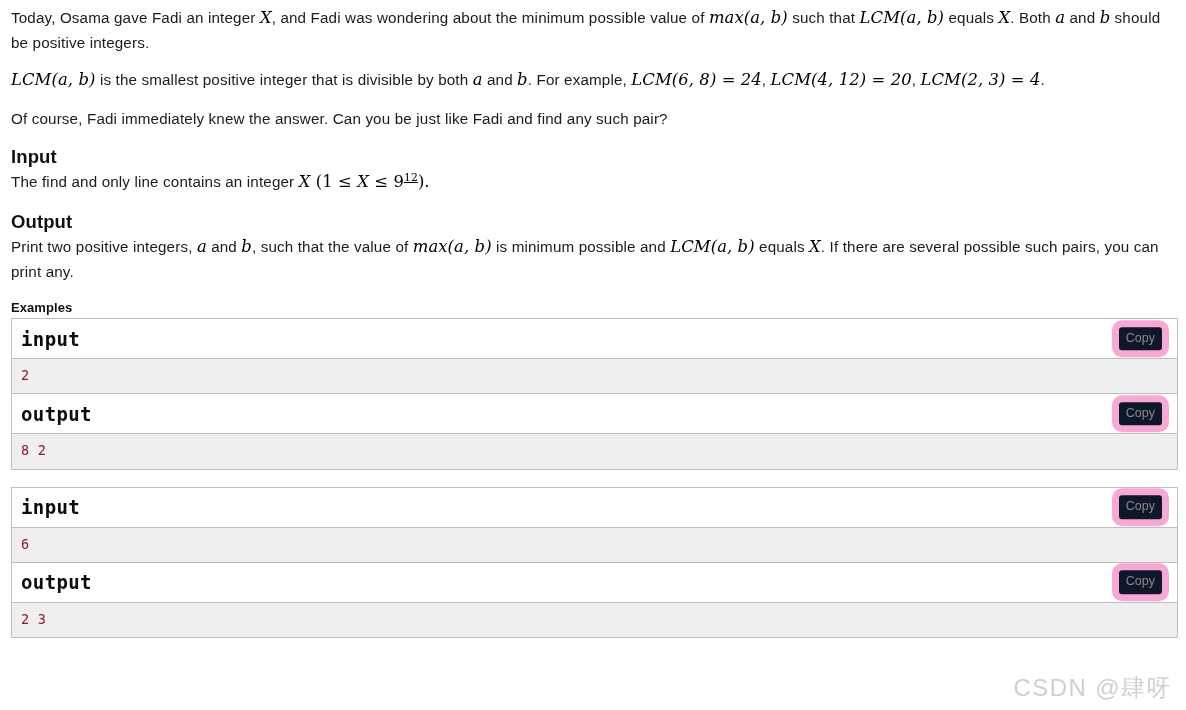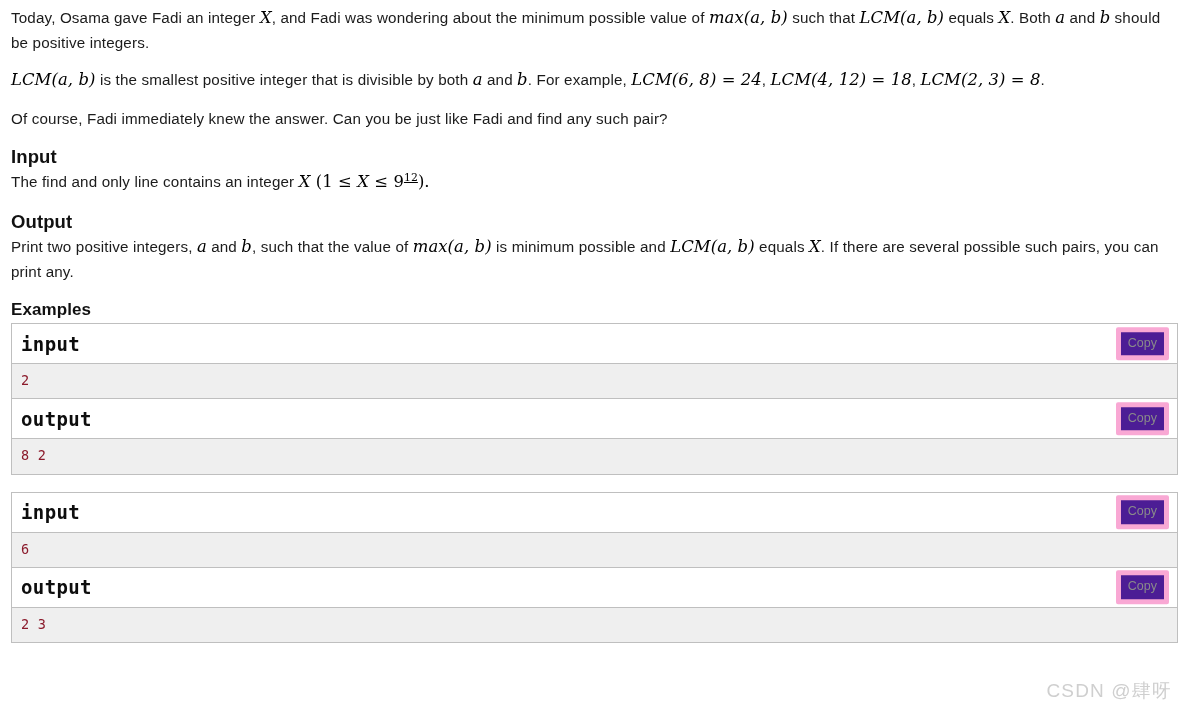--- a/index.html
+++ b/index.html
@@ -56,21 +56,21 @@
   
   .section-title {
     font-family: "Liberation Sans", sans-serif;
     font-weight: bold;
     font-size: 18.5px;
     color: #111111;
     margin: 16px 0 2px 0;
     letter-spacing: 0.005em;
   }
   .section-title.examples-title {
-    font-size: 17px;
+    font-size: 13px;
     margin: 17px 0 3px 0;
   }
 
   
   .sample-tests { margin-top: 2px; }
   .sample-test {
     border: 1px solid #bfbfbf;
     border-bottom: none;
     background: #ffffff;
     width: 1167px;
@@ -92,28 +92,28 @@
     font-size: 19px;
     font-weight: bold;
     color: #0d0d0d;
     letter-spacing: 0.02em;
   }
   .copy-btn {
     position: absolute;
     right: 8px;
     top: 50%;
     transform: translateY(-50%);
-    border: 5px solid #f9a8d4;
-    background: #4c1d95;
+    border: 7px solid #f9a8d4;
+    background: #0f172a;
     color: #8a8a8a;
     font-family: "Liberation Sans", sans-serif;
     font-size: 12.5px;
     line-height: 1;
     padding: 5px 7px 6px 7px;
-    border-radius: 2px;
+    border-radius: 10px;
     cursor: pointer;
   }
 
   .io-data {
     background: #efefef;
     border-bottom: 1px solid #bfbfbf;
     min-height: 35px;
     padding: 7px 9px 9px 9px;
     margin: 0;
     font-family: "DejaVu Sans Mono", "Liberation Mono", monospace;
@@ -123,35 +123,35 @@
     white-space: pre;
     letter-spacing: 0.02em;
   }
 
   
   .watermark {
     position: absolute;
     right: 14px;
     bottom: 6px;
     font-family: "Liberation Sans", sans-serif;
-    font-size: 19px;
+    font-size: 24px;
     color: #cfcfcf;
     letter-spacing: 0.06em;
     pointer-events: none;
     user-select: none;
   }
 </style>
 </head>
 <body>
 
 <div class="page">
 
   <p class="para"><span>Today, Osama gave Fadi an integer </span><span class="mj">X</span><span>, and Fadi was wondering about the minimum possible value of </span><span class="mj">max(a, b)</span><span> such that </span><span class="mj">LCM(a, b)</span><span> equals </span><span class="mj">X</span><span>. Both </span><span class="mj">a</span><span> and </span><span class="mj">b</span><span> should be positive integers.</span></p>
 
-  <p class="para gap-before"><span class="mj">LCM(a, b)</span><span> is the smallest positive integer that is divisible by both </span><span class="mj">a</span><span> and </span><span class="mj">b</span><span>. For example, </span><span class="mj">LCM(6, 8) = 24</span><span>, </span><span class="mj">LCM(4, 12) = 18</span><span>, </span><span class="mj">LCM(2, 3) = 8</span><span>.</span></p>
+  <p class="para gap-before"><span class="mj">LCM(a, b)</span><span> is the smallest positive integer that is divisible by both </span><span class="mj">a</span><span> and </span><span class="mj">b</span><span>. For example, </span><span class="mj">LCM(6, 8) = 24</span><span>, </span><span class="mj">LCM(4, 12) = 20</span><span>, </span><span class="mj">LCM(2, 3) = 4</span><span>.</span></p>
 
   <p class="para gap-before">Of course, Fadi immediately knew the answer. Can you be just like Fadi and find any such pair?</p>
 
   <div class="section-title">Input</div>
   <p class="para tight"><span>The find and only line contains an integer </span><span class="mj">X</span><span class="mj"><span class="num"> (1 ≤ </span><span>X</span><span class="num"> ≤ 9</span><sup>12</sup><span class="num">).</span></span></p>
 
   <div class="section-title">Output</div>
   <p class="para tight"><span>Print two positive integers, </span><span class="mj">a</span><span> and </span><span class="mj">b</span><span>, such that the value of </span><span class="mj">max(a, b)</span><span> is minimum possible and </span><span class="mj">LCM(a, b)</span><span> equals </span><span class="mj">X</span><span>. If there are several possible such pairs, you can print any.</span></p>
 
   <div class="section-title examples-title">Examples</div>

